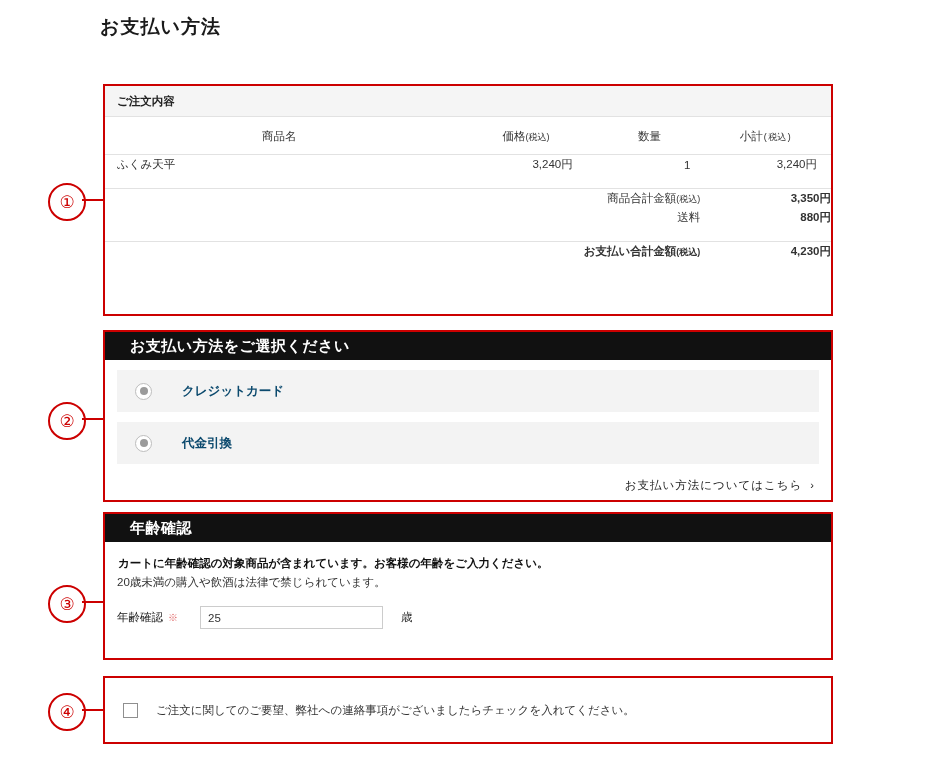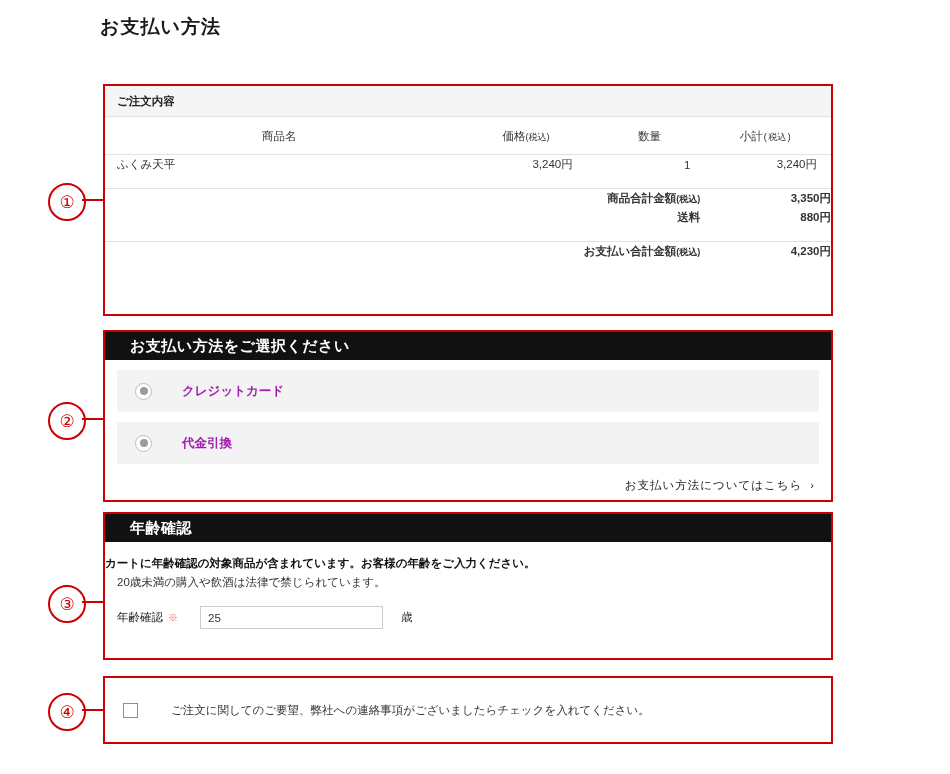--- a/index.html
+++ b/index.html
@@ -94,21 +94,21 @@
   .col-qty    { width: 14%; text-align: right; padding-right: 10px !important;}
   .col-sub    { width: 18%; text-align: right; padding-right: 14px !important;}
   th.col-name { text-align: center; padding-left: 0 !important; }
   th.col-price{ text-align: center; padding-right: 0 !important;}
   th.col-qty  { text-align: center; padding-right: 0 !important;}
   th.col-sub  { text-align: center; padding-right: 0 !important; font-family: Liberation Mono, monospace;}
   .items-first td { padding-top: 12px; }
   .small-tax { font-size: 9px; }
   .totals-row td { padding: 2px 0; }
   .totals-block { border-top: 1px solid #e2e2e2; }
-  .tot-label { text-align: right; padding-right: 26px; font-weight: bold; font-size: 11.5px;}
+  .tot-label { text-align: right; padding-right: 26px; font-weight: normal; font-size: 11.5px;}
   .tot-label.plain { font-weight: bold; }
   .tot-val   { text-align: right; padding-right: 14px; font-weight: bold; font-size: 12px;}
   .grand-row td { padding-top: 12px; padding-bottom: 4px; font-size: 12.5px; }
   .spacer-row td { height: 10px; }
 
   
   #payment-method {
     left: 103px;
     top: 330px;
     width: 730px;
@@ -127,21 +127,21 @@
   }
   .radio-row {
     height: 42px;
     margin: 10px 12px 0 12px;
     background: #f3f3f3;
     display: flex;
     align-items: center;
     padding-left: 18px;
     font-size: 12.5px;
     font-weight: bold;
-    color: #a21caf;
+    color: #0c4a6e;
   }
   .radio-dot {
     width: 15px; height: 15px;
     border: 1px solid #bdbdbd;
     border-radius: 50%;
     background: #fff;
     position: relative;
     margin-right: 30px;
     flex: 0 0 auto;
   }
@@ -166,21 +166,21 @@
   #age-check {
     left: 103px;
     top: 512px;
     width: 730px;
     height: 148px;
   }
   .ac-strong {
     font-size: 11.5px;
     font-weight: bold;
     color: #111;
-    margin: 14px 0 4px 0;
+    margin: 14px 0 4px 13px;
   }
   .ac-line {
     font-size: 11.5px;
     color: #333;
     margin: 2px 0 0 12px;
   }
   .ac-form {
     display: flex;
     align-items: center;
     margin: 16px 0 0 12px;
@@ -209,21 +209,20 @@
     width: 730px;
     height: 68px;
   }
   .remark-row {
     display: flex;
     align-items: center;
     height: 100%;
     padding-left: 18px;
     font-size: 11.5px;
     color: #333;
-    gap: 15px;
   }
   .checkbox {
     width: 13px; height: 13px;
     border: 1px solid #8f8f8f;
     background: #fff;
     margin-right: 18px;
     flex: 0 0 auto;
   }
 </style>
 </head>

